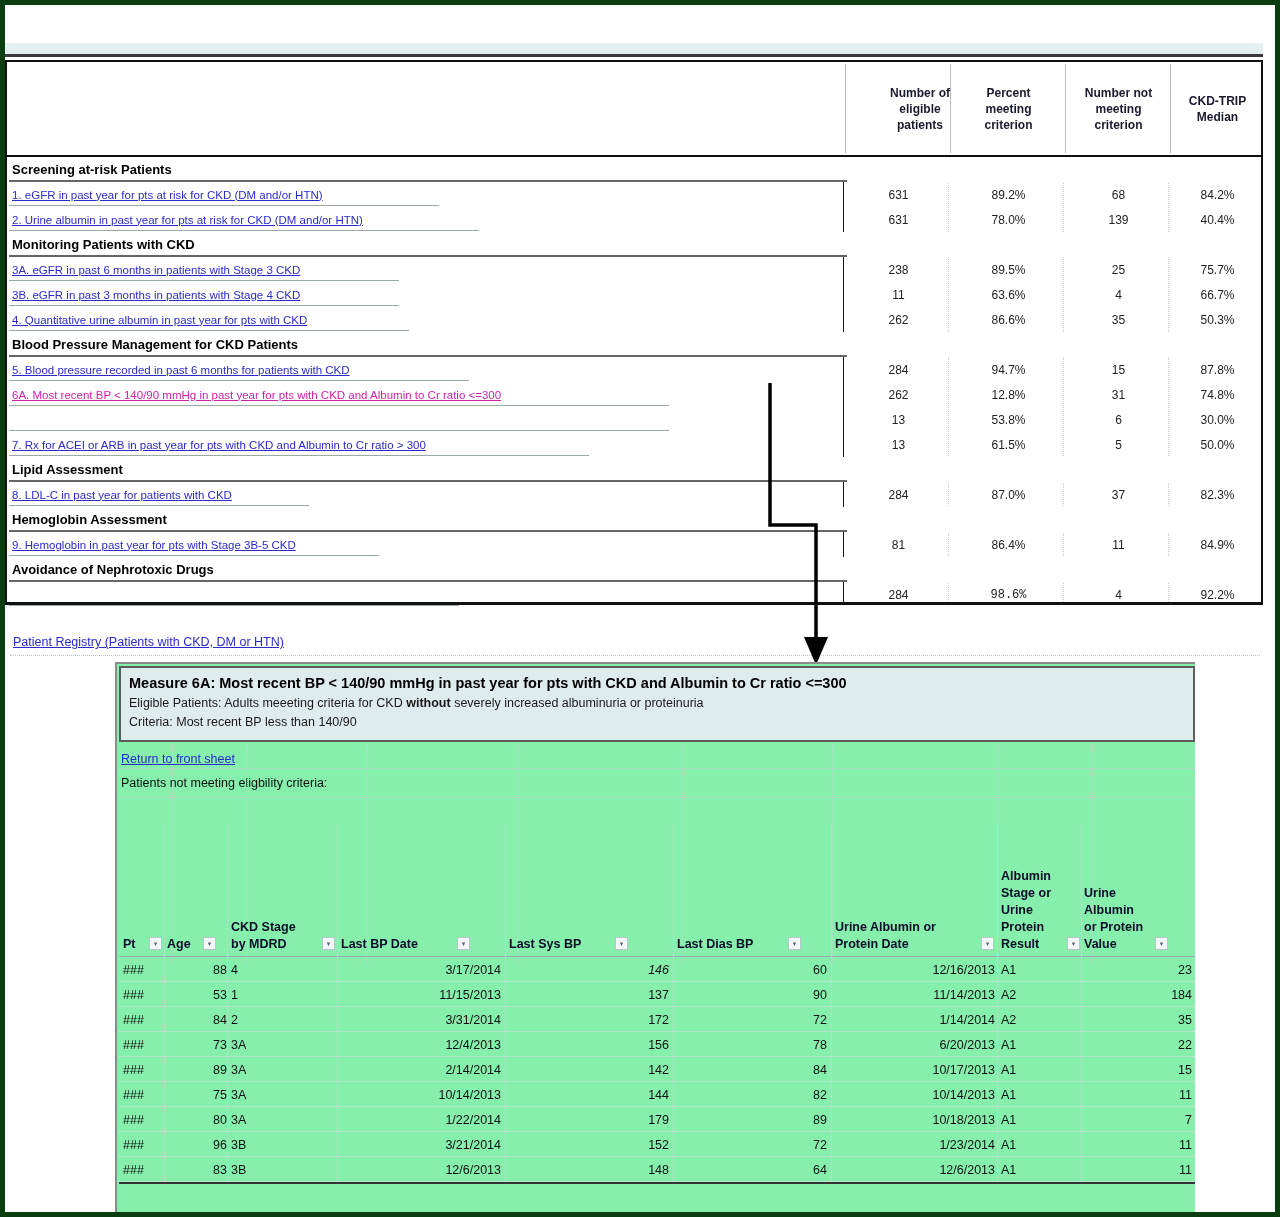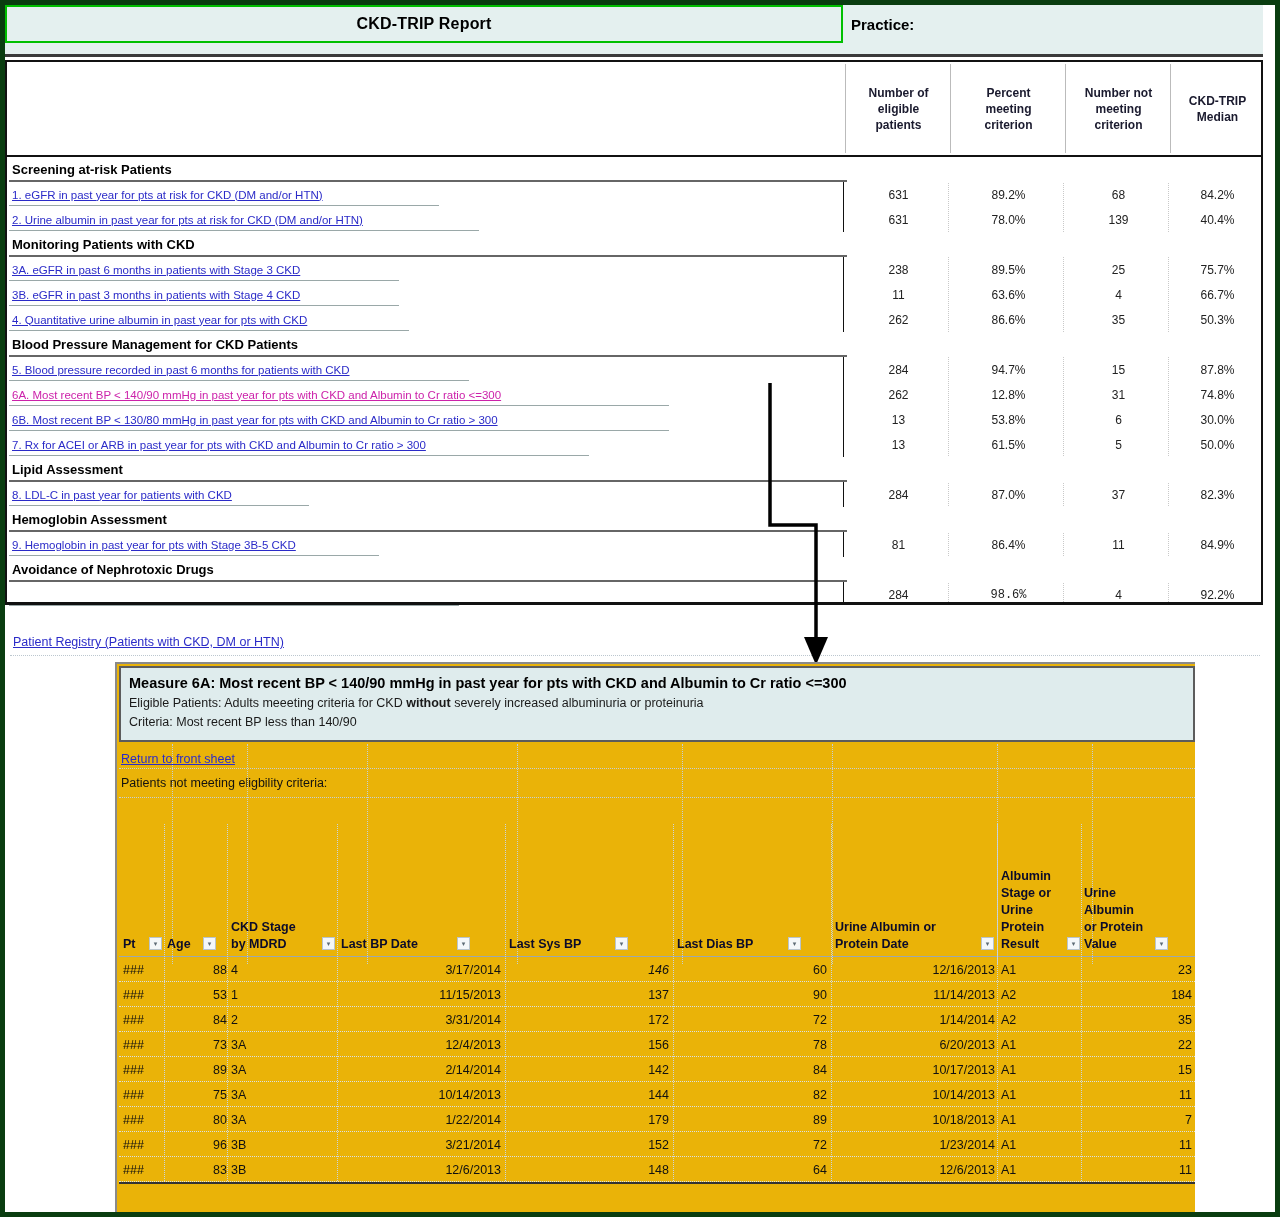--- a/index.html
+++ b/index.html
@@ -109,21 +109,21 @@
     color:#2b2bc8;text-decoration:underline;font-size:12.5px;
   }
   .reg-line{position:absolute;left:5px;top:650px;width:1250px;border-bottom:1px dotted #bcc7cf;}
 
   
   .arrow-svg{position:absolute;left:0;top:0;width:1280px;height:1217px;pointer-events:none;}
 
   
   .detail{
     position:absolute;left:115px;top:662px;width:1080px;height:550px;
-    background:#eab308;
+    background:#86efac;
     border-left:2px solid #8a8a8a;border-top:2px solid #8a8a8a;
     box-sizing:border-box;
   }
   .detail-head{
     position:absolute;left:2px;top:2px;width:1076px;height:76px;
     background:#dfeced;
     border:2px solid #5c5c5c;
     box-sizing:border-box;
     padding:4px 8px;
   }
@@ -167,36 +167,28 @@
   .tbl-top{position:absolute;left:0;width:1076px;border-bottom:1px solid #9aa8b0;}
   .tbl-bottom{position:absolute;left:0;width:1076px;border-bottom:2px solid #333;}
 </style>
 </head>
 <body>
 
 <div class="page">
 
   <div class="top-sheet">
 
-    <div class="titlebar">
-      <div class="title-cell">
-        <span>CKD-TRIP Report</span>
-      </div>
-      <div class="practice-cell">
-        <span>Practice:</span>
-      </div>
-    </div>
     <div class="band"></div>
 
     <div class="mt-head">
       <div class="sep" style="left:838px;"></div>
       <div class="sep" style="left:943px;"></div>
       <div class="sep" style="left:1058px;"></div>
       <div class="sep" style="left:1163px;"></div>
-      <div class="hcell" style="left:840px;width:103px;">
+      <div class="hcell" style="left:840px;width:103px;justify-content:flex-end;">
         <div>
           <div>Number of</div>
           <div>eligible</div>
           <div>patients</div>
         </div>
       </div>
       <div class="hcell" style="left:945px;width:113px;">
         <div>
           <div>Percent</div>
           <div>meeting</div>
@@ -285,21 +277,20 @@
         </div>
         <div class="row measure hl" style="top: 225px;">
           <div class="label">6A. Most recent BP &lt; 140/90 mmHg in past year for pts with CKD and Albumin to Cr ratio &lt;=300</div>
           <div class="underline-bar" style="top: 23px; width: 660px;"></div>
           <div class="num" style="left: 840px; width: 103px;">262</div>
           <div class="num" style="left: 945px; width: 113px;">12.8%</div>
           <div class="num" style="left: 1060px; width: 103px;">31</div>
           <div class="num" style="left: 1165px; width: 91px;">74.8%</div>
         </div>
         <div class="row measure" style="top: 250px;">
-          <div class="label">6B. Most recent BP &lt; 130/80 mmHg in past year for pts with CKD and Albumin to Cr ratio &gt; 300</div>
           <div class="underline-bar" style="top: 23px; width: 660px;"></div>
           <div class="num" style="left: 840px; width: 103px;">13</div>
           <div class="num" style="left: 945px; width: 113px;">53.8%</div>
           <div class="num" style="left: 1060px; width: 103px;">6</div>
           <div class="num" style="left: 1165px; width: 91px;">30.0%</div>
         </div>
         <div class="row measure" style="top: 275px;">
           <div class="label">7. Rx for ACEI or ARB in past year for pts with CKD and Albumin to Cr ratio &gt; 300</div>
           <div class="underline-bar" style="top: 23px; width: 580px;"></div>
           <div class="num" style="left: 840px; width: 103px;">13</div>

